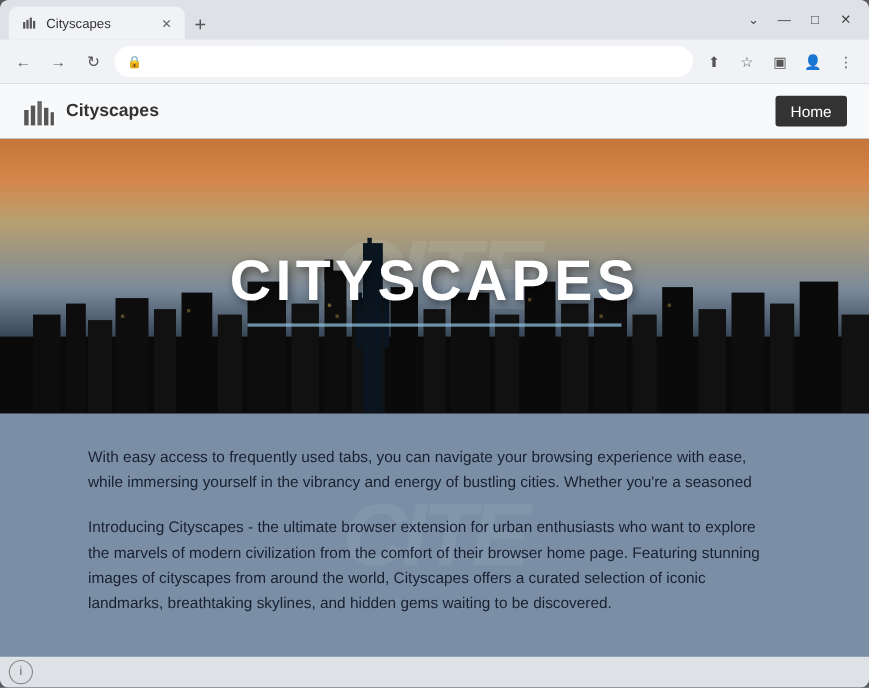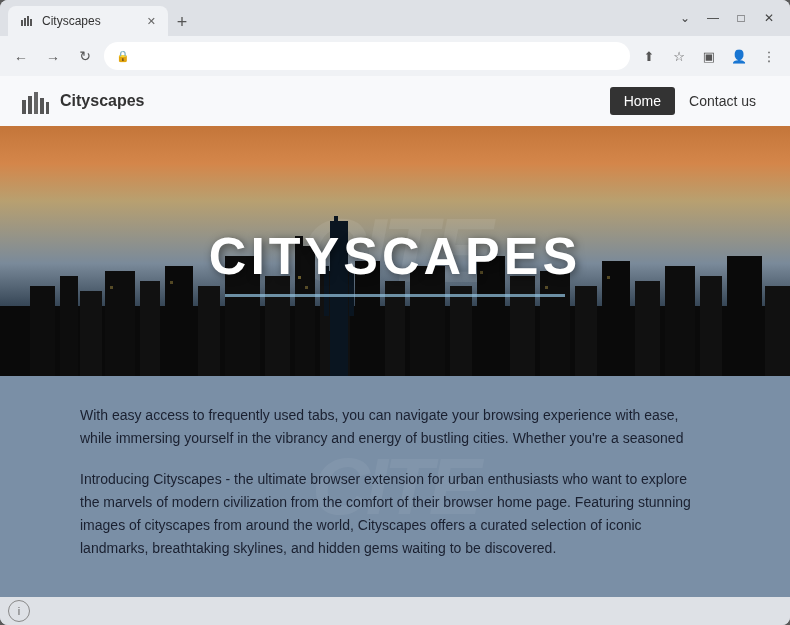--- a/index.html
+++ b/index.html
@@ -357,21 +357,20 @@
             <rect x="2" y="14" width="4" height="14" fill="#555"></rect>
             <rect x="8" y="10" width="4" height="18" fill="#555"></rect>
             <rect x="14" y="6" width="4" height="22" fill="#666"></rect>
             <rect x="20" y="12" width="4" height="16" fill="#555"></rect>
             <rect x="26" y="16" width="3" height="12" fill="#555"></rect>
           </svg>
           <span>Cityscapes</span>
         </div>
         <nav class="nav-links">
           <a class="nav-link active">Home</a>
-          <a class="nav-link">Contact us</a>
         </nav>
       </div>
 
       <div class="hero">
         <div class="hero-bg"></div>
         <div class="hero-watermark">CITE</div>
 
         <svg class="skyline" viewBox="0 0 790 160" fill="none" xmlns="http://www.w3.org/2000/svg" preserveAspectRatio="xMidYMax slice" height="160">
 
           <rect x="0" y="90" width="790" height="70" fill="#0a0a0a"></rect>

